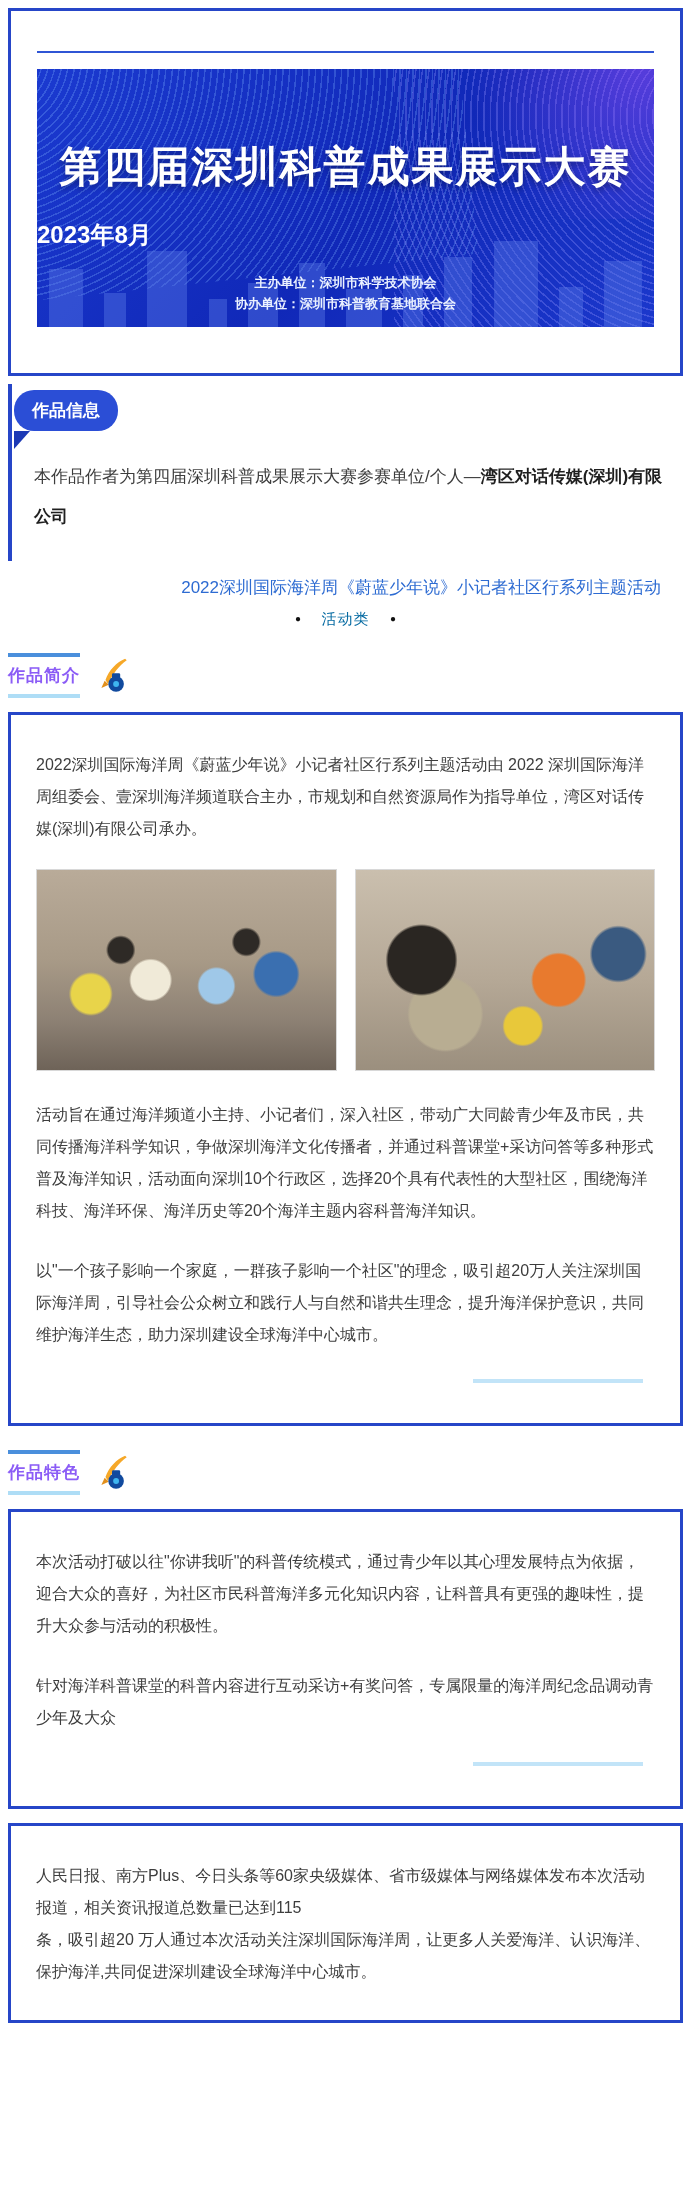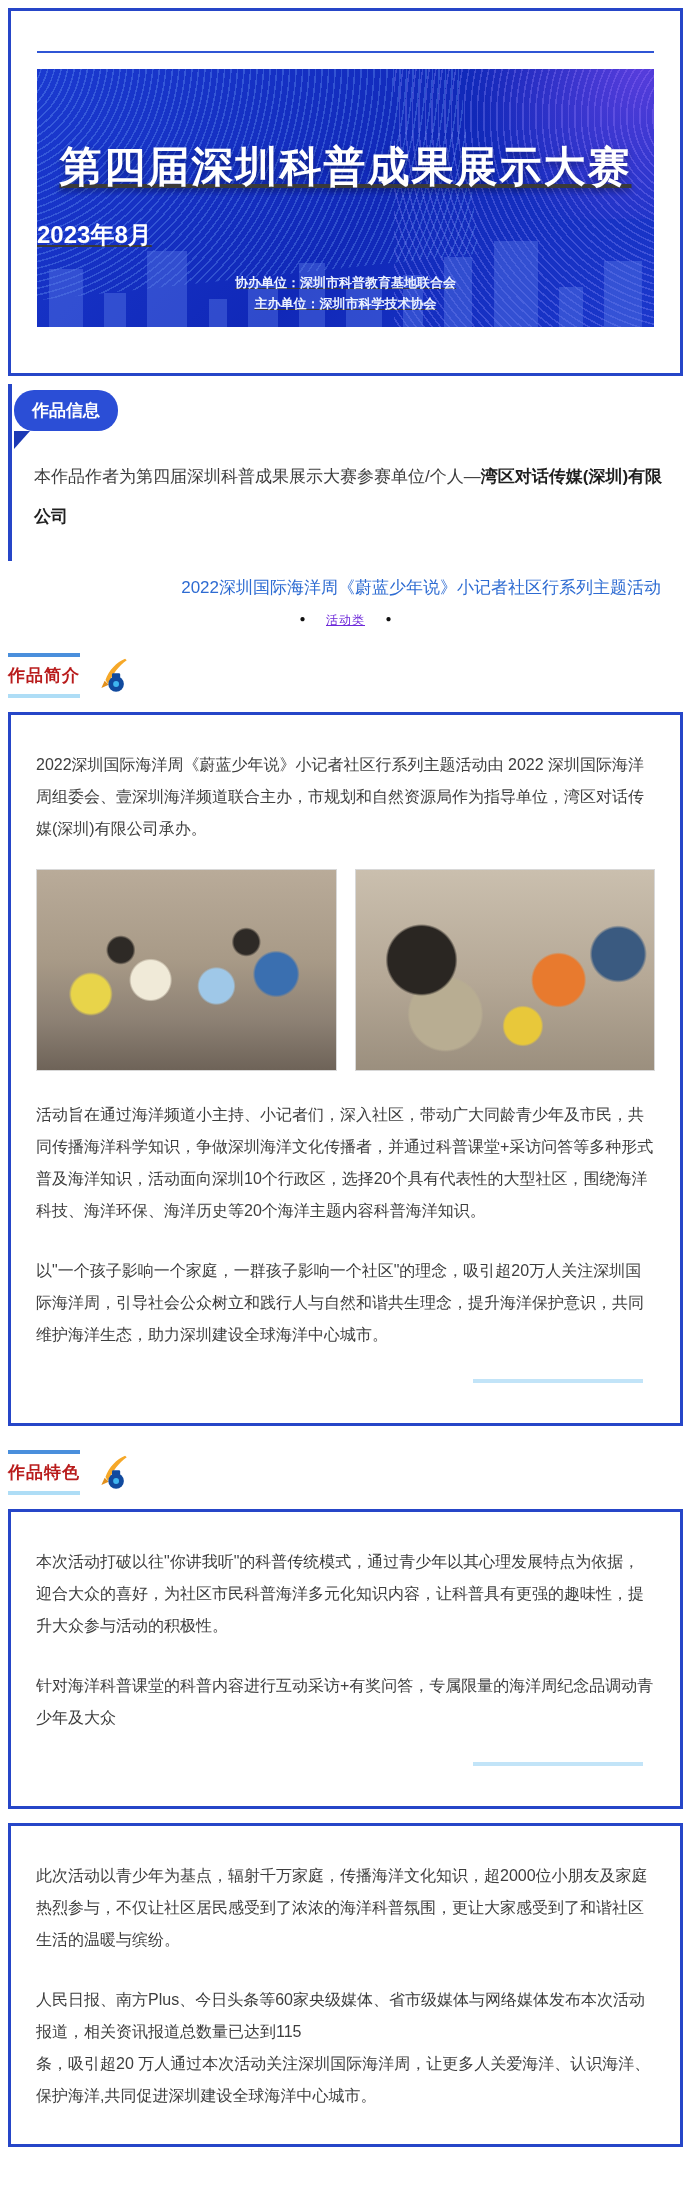--- a/index.html
+++ b/index.html
@@ -7,21 +7,21 @@
   .page{width:691px;}
 
   
   .top-box{margin:8px;border:3px solid #2646c8;padding:26px 24px 30px;box-sizing:border-box;}
   .notice p{margin:0;font-size:16px;line-height:32px;color:#3d3d3d;}
   .notice .indent{text-indent:2em;}
   .notice-divider{border:none;border-top:2px solid #2f55d5;margin:14px 2px 14px;}
 
   
   .banner{position:relative;height:258px;margin:16px 2px;overflow:hidden;
-    background:linear-gradient(135deg,#1b3ad0 0%,#1028b8 55%,#1b38cc 100%);text-decoration:underline;}
+    background:linear-gradient(135deg,#1b3ad0 0%,#1028b8 55%,#1b38cc 100%);}
   .wave-l{position:absolute;top:-40px;left:-40px;width:470px;height:250px;pointer-events:none;
     background:repeating-radial-gradient(circle at 0 0,rgba(126,178,255,0) 0 5px,rgba(126,178,255,.28) 5px 6.5px);
     transform:rotate(-6deg);}
   .wave-r{position:absolute;top:-30px;right:-50px;width:310px;height:430px;pointer-events:none;
     background:repeating-radial-gradient(circle at 100% 18%,rgba(150,140,255,0) 0 5px,rgba(150,150,255,.30) 5px 6.5px);}
   .glow{position:absolute;top:0;right:0;width:260px;height:150px;pointer-events:none;
     background:radial-gradient(circle at 95% 0,rgba(168,80,255,.45),rgba(168,80,255,0) 60%);}
   .banner-title{position:relative;margin-top:70px;text-align:center;color:#ffffff;font-size:42px;
     font-weight:bold;letter-spacing:2px;text-shadow:0 3px 6px rgba(0,0,0,.35);}
   .banner-date{position:relative;margin-top:24px;text-align:left;color:#ffffff;font-size:24px;font-weight:bold;}
@@ -49,26 +49,26 @@
     font-weight:bold;padding:9px 18px;margin-left:2px;border-radius:20px;}
   .badge::after{content:'';position:absolute;left:0;top:100%;width:0;height:0;
     border-top:18px solid #1c39b5;border-right:16px solid transparent;}
   .work-info-text{margin:26px 20px 0 22px;font-size:17px;line-height:40px;color:#3d3d3d;}
   .work-info-text b{color:#1f1f1f;}
 
   
   .work-title{margin:14px 30px 0;text-align:right;color:#2d6bd2;font-size:17px;line-height:26px;cursor:pointer;}
   .work-category{margin-top:9px;text-align:center;}
   .work-category .dot{color:#111;font-size:10px;vertical-align:2px;}
-  .work-category .cat{color:#6d28d9;font-size:12px;margin:0 16px;letter-spacing:1px;text-decoration:underline;}
+  .work-category .cat{color:#0369a1;font-size:15px;margin:0 16px;letter-spacing:1px;}
 
   
   .sec-head{margin:24px 0 0 8px;display:flex;align-items:flex-start;}
   .sec-title{display:inline-block;border-top:4px solid #4a8fdc;padding-top:7px;
-    color:#b91c1c;font-size:17px;font-weight:bold;letter-spacing:1px;}
+    color:#8b5cf6;font-size:17px;font-weight:bold;letter-spacing:1px;}
   .sec-title::after{content:'';display:block;height:4px;background:#aeddf6;margin-top:7px;}
   .quill{width:36px;height:36px;margin:4px 0 0 14px;}
 
   
   .box{margin:14px 8px 0;border:3px solid #2646c8;padding:6px 25px 32px;box-sizing:border-box;}
   .box p{margin:0;font-size:16px;line-height:32px;color:#3d3d3d;white-space:pre-line;}
   .box p.mt{margin-top:28px;}
   .photos{display:flex;gap:18px;margin-top:24px;}
   .photo{flex:1 1 0;height:202px;border:1px solid #d8d8d8;box-sizing:border-box;cursor:pointer;}
   .photo-left{background:
@@ -112,22 +112,22 @@
           <i></i>
           <i></i>
           <i></i>
           <i></i>
           <i></i>
           <i></i>
       </div>
       <div class="banner-title">第四届深圳科普成果展示大赛</div>
       <div class="banner-date">2023年8月</div>
       <div class="banner-orgs">
+        <div>主办单位：深圳市科学技术协会</div>
         <div>协办单位：深圳市科普教育基地联合会</div>
-        <div>主办单位：深圳市科学技术协会</div>
       </div>
     </div>
   </section>
 
   <section class="work-info">
     <div class="badge">
       <span>作品信息</span>
     </div>
     <p class="work-info-text">
       <span>本作品作者为第四届深圳科普成果展示大赛参赛单位/个人—</span><b>湾区对话传媒(深圳)有限公司</b>
@@ -172,19 +172,18 @@
       <circle cx="27" cy="33" r="3.6" fill="#3fb6f0"></circle>
     </svg>
   </div>
   <section class="box">
     <p class="mt">本次活动打破以往"你讲我听"的科普传统模式，通过青少年以其心理发展特点为依据，迎合大众的喜好，为社区市民科普海洋多元化知识内容，让科普具有更强的趣味性，提升大众参与活动的积极性。</p>
     <p class="mt">针对海洋科普课堂的科普内容进行互动采访+有奖问答，专属限量的海洋周纪念品调动青少年及大众</p>
     <div class="tail-line"></div>
   </section>
 
   <section class="box last">
-    <p class="mt">此次活动以青少年为基点，辐射千万家庭，传播海洋文化知识，超2000位小朋友及家庭热烈参与，不仅让社区居民感受到了浓浓的海洋科普氛围，更让大家感受到了和谐社区生活的温暖与缤纷。</p>
     <p class="mt">人民日报、南方Plus、今日头条等60家央级媒体、省市级媒体与网络媒体发布本次活动报道，相关资讯报道总数量已达到115
 条，吸引超20 万人通过本次活动关注深圳国际海洋周，让更多人关爱海洋、认识海洋、保护海洋,共同促进深圳建设全球海洋中心城市。</p>
 
   </section>
 
 </div>
 
 </body></html>

